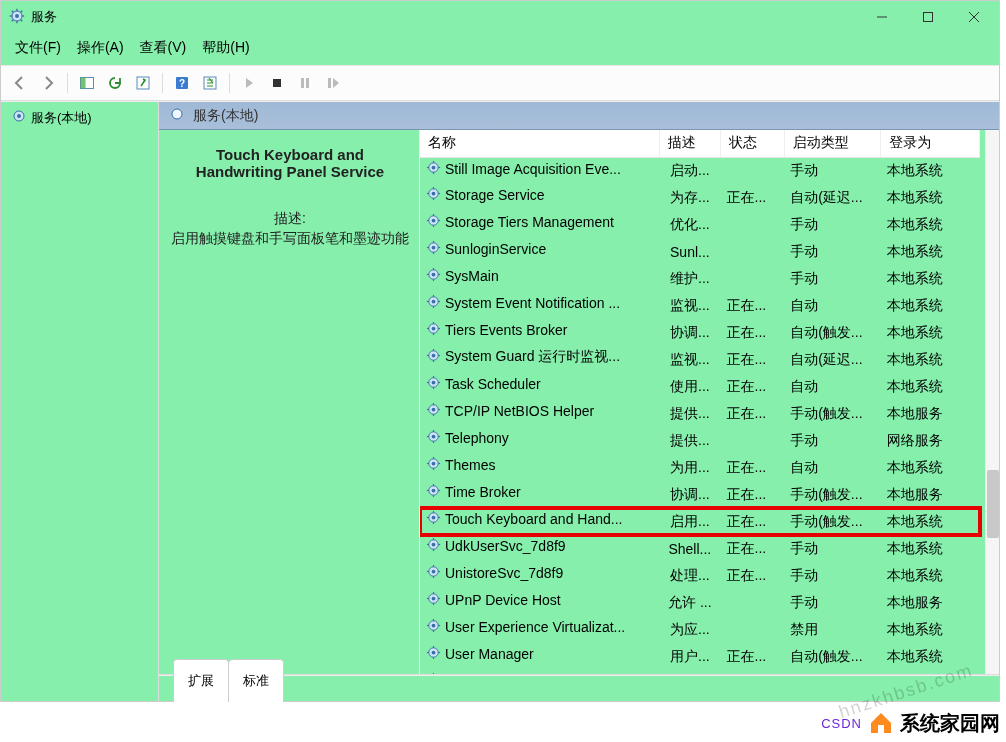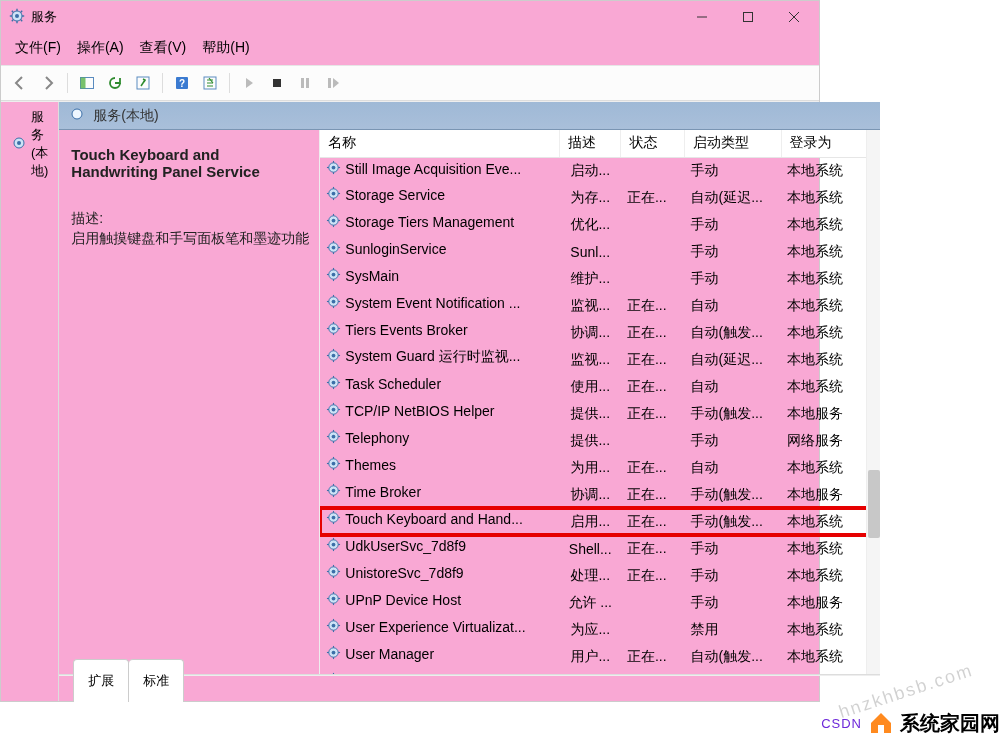--- a/index.html
+++ b/index.html
@@ -4,21 +4,21 @@
 <style>
 * { box-sizing: border-box; }
 body {
   margin: 0; padding: 0;
   font-family: "Microsoft YaHei", "Segoe UI", sans-serif;
   font-size: 13px;
   background: #fff;
   width: 1006px; height: 742px;
   overflow: hidden; position: relative;
 }
-.window { width: 820px; border: 1px solid #ccc; background: #f9a8d4; position: relative; }
+.window { width: 1000px; border: 1px solid #ccc; background: #86efac; position: relative; }
 .titlebar { display: flex; align-items: center; justify-content: space-between; height: 32px; padding: 0 2px 0 8px; }
 .titlebar-left { display: flex; align-items: center; gap: 6px; }
 .titlebar-icon svg { width: 16px; height: 16px; }
 .win-ctrls { display: flex; }
 .win-btn { width: 46px; height: 30px; display:flex; align-items:center; justify-content:center; color:#555; }
 .win-btn svg { width:10px; height:10px; stroke:#333; stroke-width:1; fill:none; }
 .menubar { display:flex; gap:4px; padding: 4px 8px 6px; font-size:14px; }
 .menubar div { padding: 2px 6px; }
 .toolbar { display:flex; align-items:center; gap:2px; padding: 4px 6px; border-top:1px solid #e6e6e6; border-bottom:1px solid #ddd; background:#fcfcfc; }
 .tool-btn { width:26px; height:26px; display:flex; align-items:center; justify-content:center; border-radius:2px; }
@@ -26,21 +26,21 @@
 .tool-sep { width:1px; height:20px; background:#ddd; margin:0 4px; }
 .body-area { display:flex; height: 600px; border-top:1px solid #eee; }
 .left-pane { width:158px; border-right:1px solid #ddd; padding:4px 6px; }
 .tree-item { display:flex; align-items:center; gap:4px; padding:2px 4px; }
 .gear-icon svg { width:16px; height:16px; }
 .right-pane { flex:1; display:flex; flex-direction:column; position:relative; }
 .right-header { background: linear-gradient(180deg,#9fb9d6 0%,#a9bfda 100%); display:flex; align-items:center; height:28px; padding:0 10px; gap:8px; color:#fff; border-bottom:1px solid #7a95b3; }
 .right-header .gear-icon svg circle { fill:#eef6ff; }
 .right-header .hdr-title { color:#333; font-size:14px; }
 .right-content { flex:1; display:flex; border-bottom:1px solid #ddd; overflow:hidden; }
-.detail-pane { width:260px; padding:16px 10px 10px 12px; font-size:14px; color:#222; }
+.detail-pane { width:260px; padding:16px 10px 10px 12px; font-size:14px; color:#222;text-align:center; }
 .svc-title { font-weight:700; margin-bottom:16px; font-size:15px; }
 .svc-desc-label { margin-top:30px; }
 .svc-desc-text { line-height:1.5; }
 .list-pane { flex:1; position:relative; display:flex; flex-direction:column; border-left:1px solid #eee; }
 .table { border-collapse:collapse; width: 560px; table-layout:fixed; }
 .table th { text-align:left; font-weight:400; font-size:14px; padding:4px 8px; border-bottom:1px solid #e6e6e6; border-right:1px solid #eee; background:#fff;margin-left:46px; }
 .table td { padding:2px 6px; font-size:14px; white-space:nowrap; overflow:hidden; text-overflow:ellipsis; }
 .table tr { height:27px; }
 .col-name { width:218px; }
 .col-desc { width:56px;text-align:center; }

